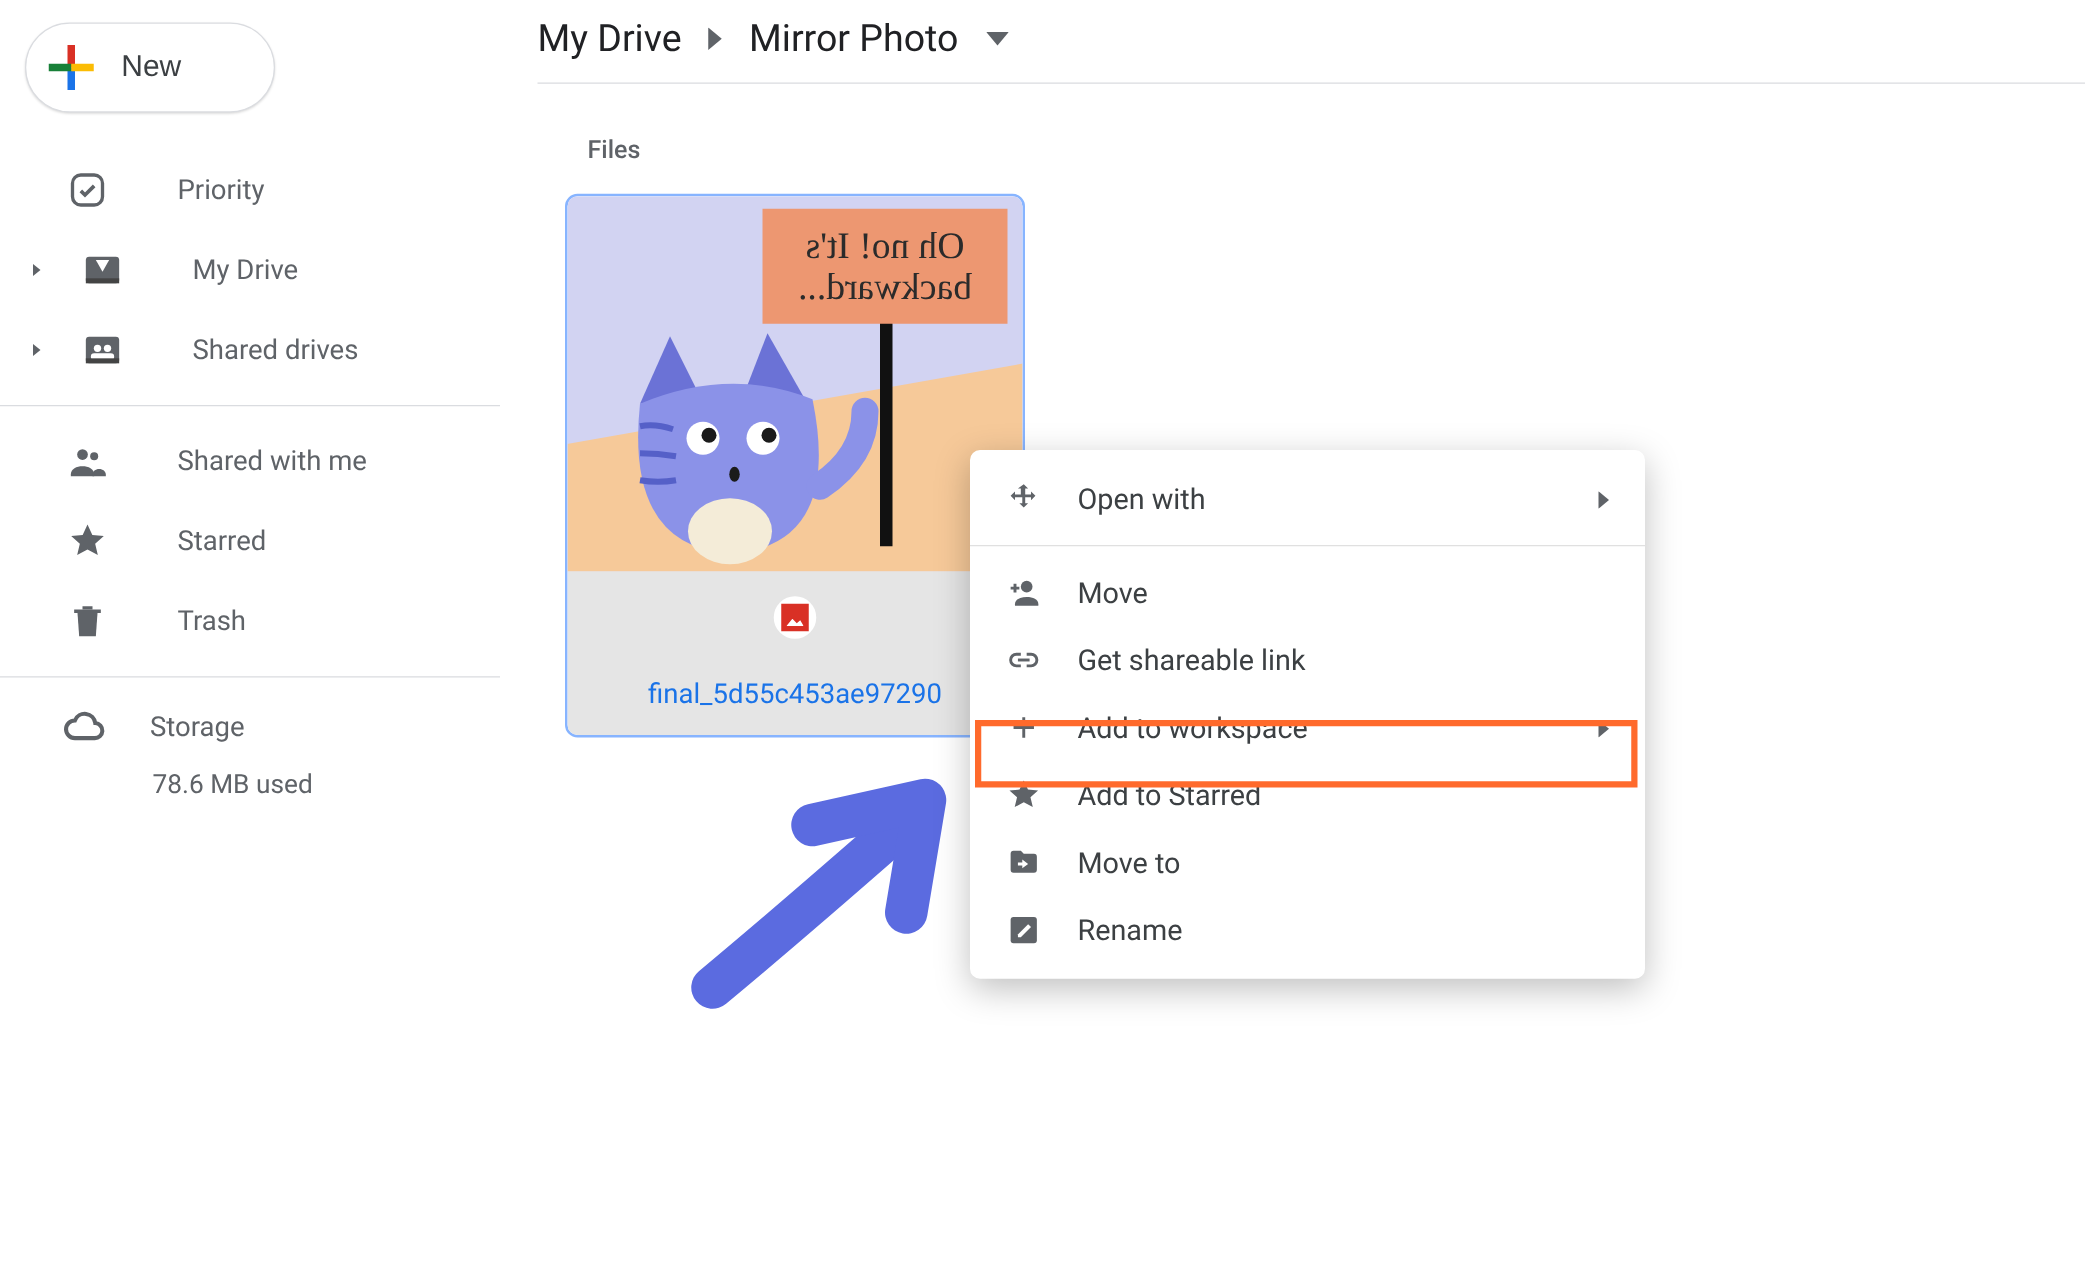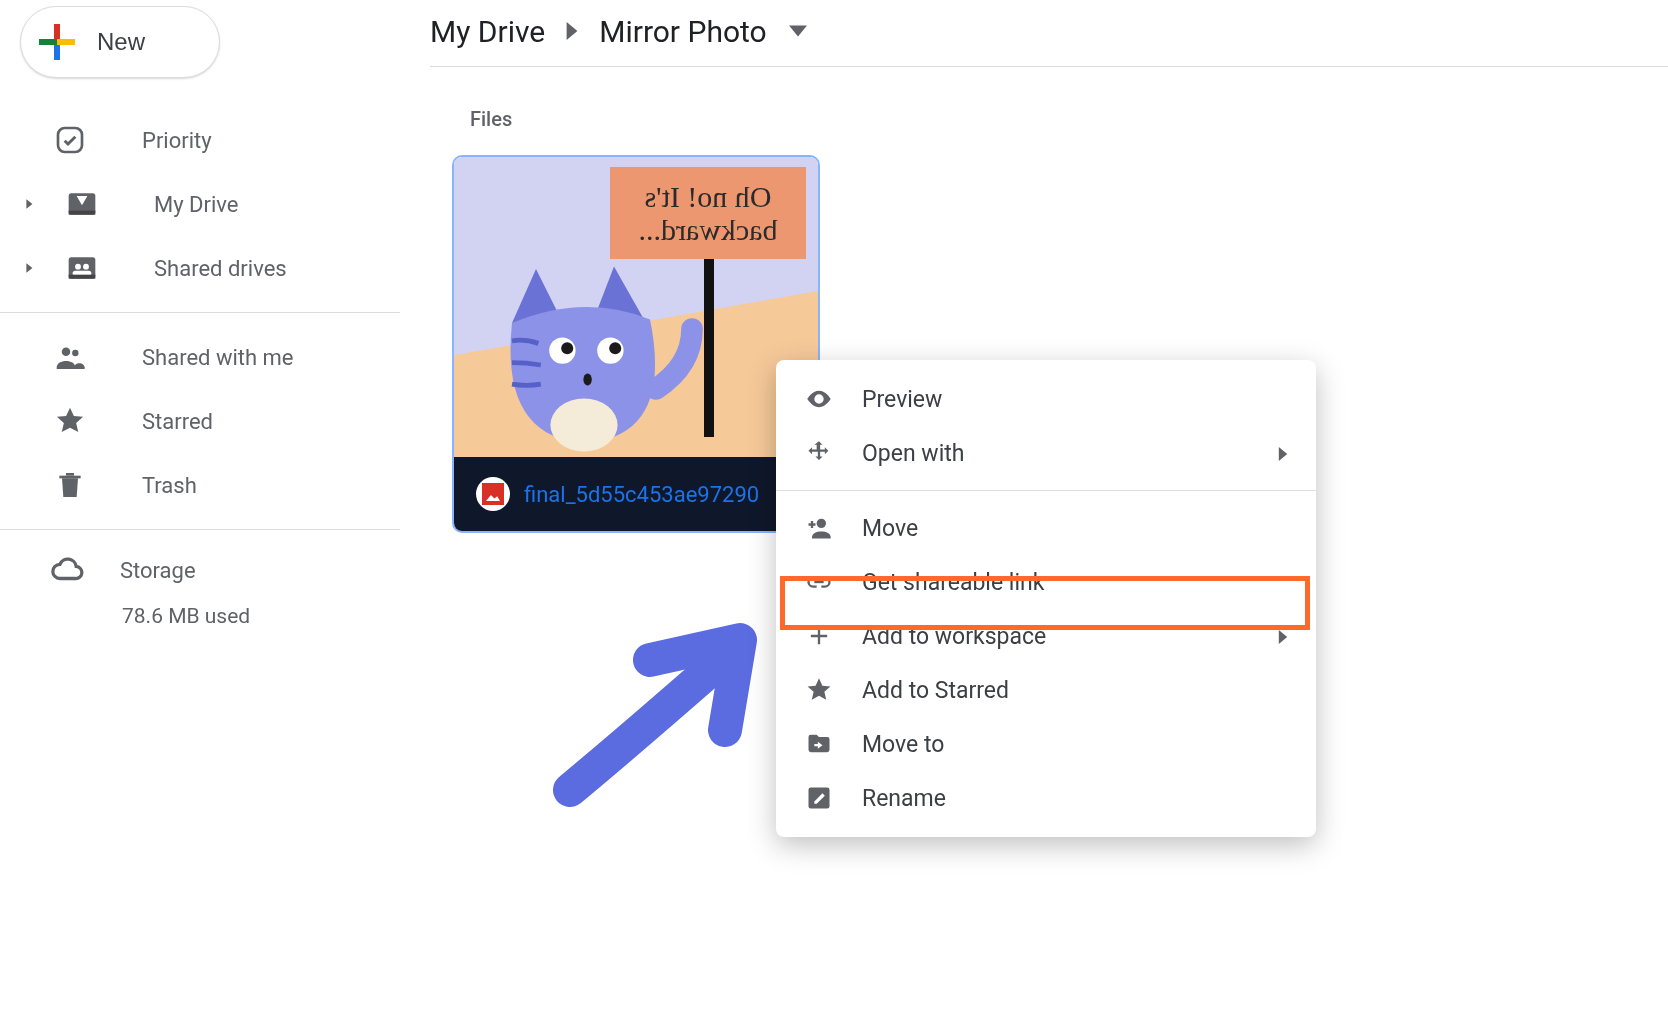--- a/index.html
+++ b/index.html
@@ -8,21 +8,21 @@
     background: #fff;
     color: #202124;
     width: 1668px;
     height: 1022px;
     overflow: hidden;
     position: relative;
   }
   
   .sidebar {
     width: 400px;
-    padding-top: 6px;
+    padding-top: 18px;
     float: left;
   }
   .new-btn {
     display: flex;
     align-items: center;
     gap: 22px;
     height: 72px;
     width: 200px;
     margin-left: 20px;
     padding: 0 26px 0 18px;
@@ -163,23 +163,24 @@
     background:#111;
   }
   .file-thumb .cat {
     position:absolute;
     left:10px; bottom:-4px;
     width:240px; height:240px;
   }
   .file-meta {
     display:flex;
     align-items:center;
-    gap:14px;
+    gap:32px;
     padding: 20px 22px;
-    background:#0f172a;
+    background:#e5e5e5;
+    flex-direction:column;
   }
   .file-type-badge {
     width:34px; height:34px;
     border-radius:50%;
     background:#fff;
     display:flex; align-items:center; justify-content:center;
   }
   .file-type-badge .sq{
     width:22px; height:22px; background:#d93025; position:relative;
   }
@@ -403,29 +404,20 @@
   <svg viewBox="0 0 240 200">
     <path d="M30 170 Q90 120 170 50" stroke="#5b6be0" stroke-width="34" fill="none" stroke-linecap="round"></path>
     <path d="M110 40 L200 20 L185 110" stroke="#5b6be0" stroke-width="34" fill="none" stroke-linejoin="round" stroke-linecap="round"></path>
   </svg>
 </div>
 
 <div class="ctx-menu">
   <div class="ctx-item">
     <span class="mi">
       <svg viewBox="0 0 24 24">
-          <path d="M12 5C6 5 2 12 2 12s4 7 10 7 10-7 10-7-4-7-10-7zm0 11a4 4 0 110-8 4 4 0 010 8z"></path>
-          <circle cx="12" cy="12" r="2" fill="#fff"></circle>
-        </svg>
-    </span>
-    <span>Preview</span>
-  </div>
-  <div class="ctx-item">
-    <span class="mi">
-      <svg viewBox="0 0 24 24">
           <path d="M12 2l3 3h-2v4h4V7l3 3-3 3v-2h-4v4h2l-3 3-3-3h2v-4H6v2l-3-3 3-3v2h4V5H8z"></path>
         </svg>
     </span>
     <span>Open with</span>
     <span class="sub"><svg viewBox="0 0 10 10">
           <path d="M2 0l6 5-6 5z"></path>
         </svg></span>
   </div>
 
   <div class="ctx-sep"></div>

